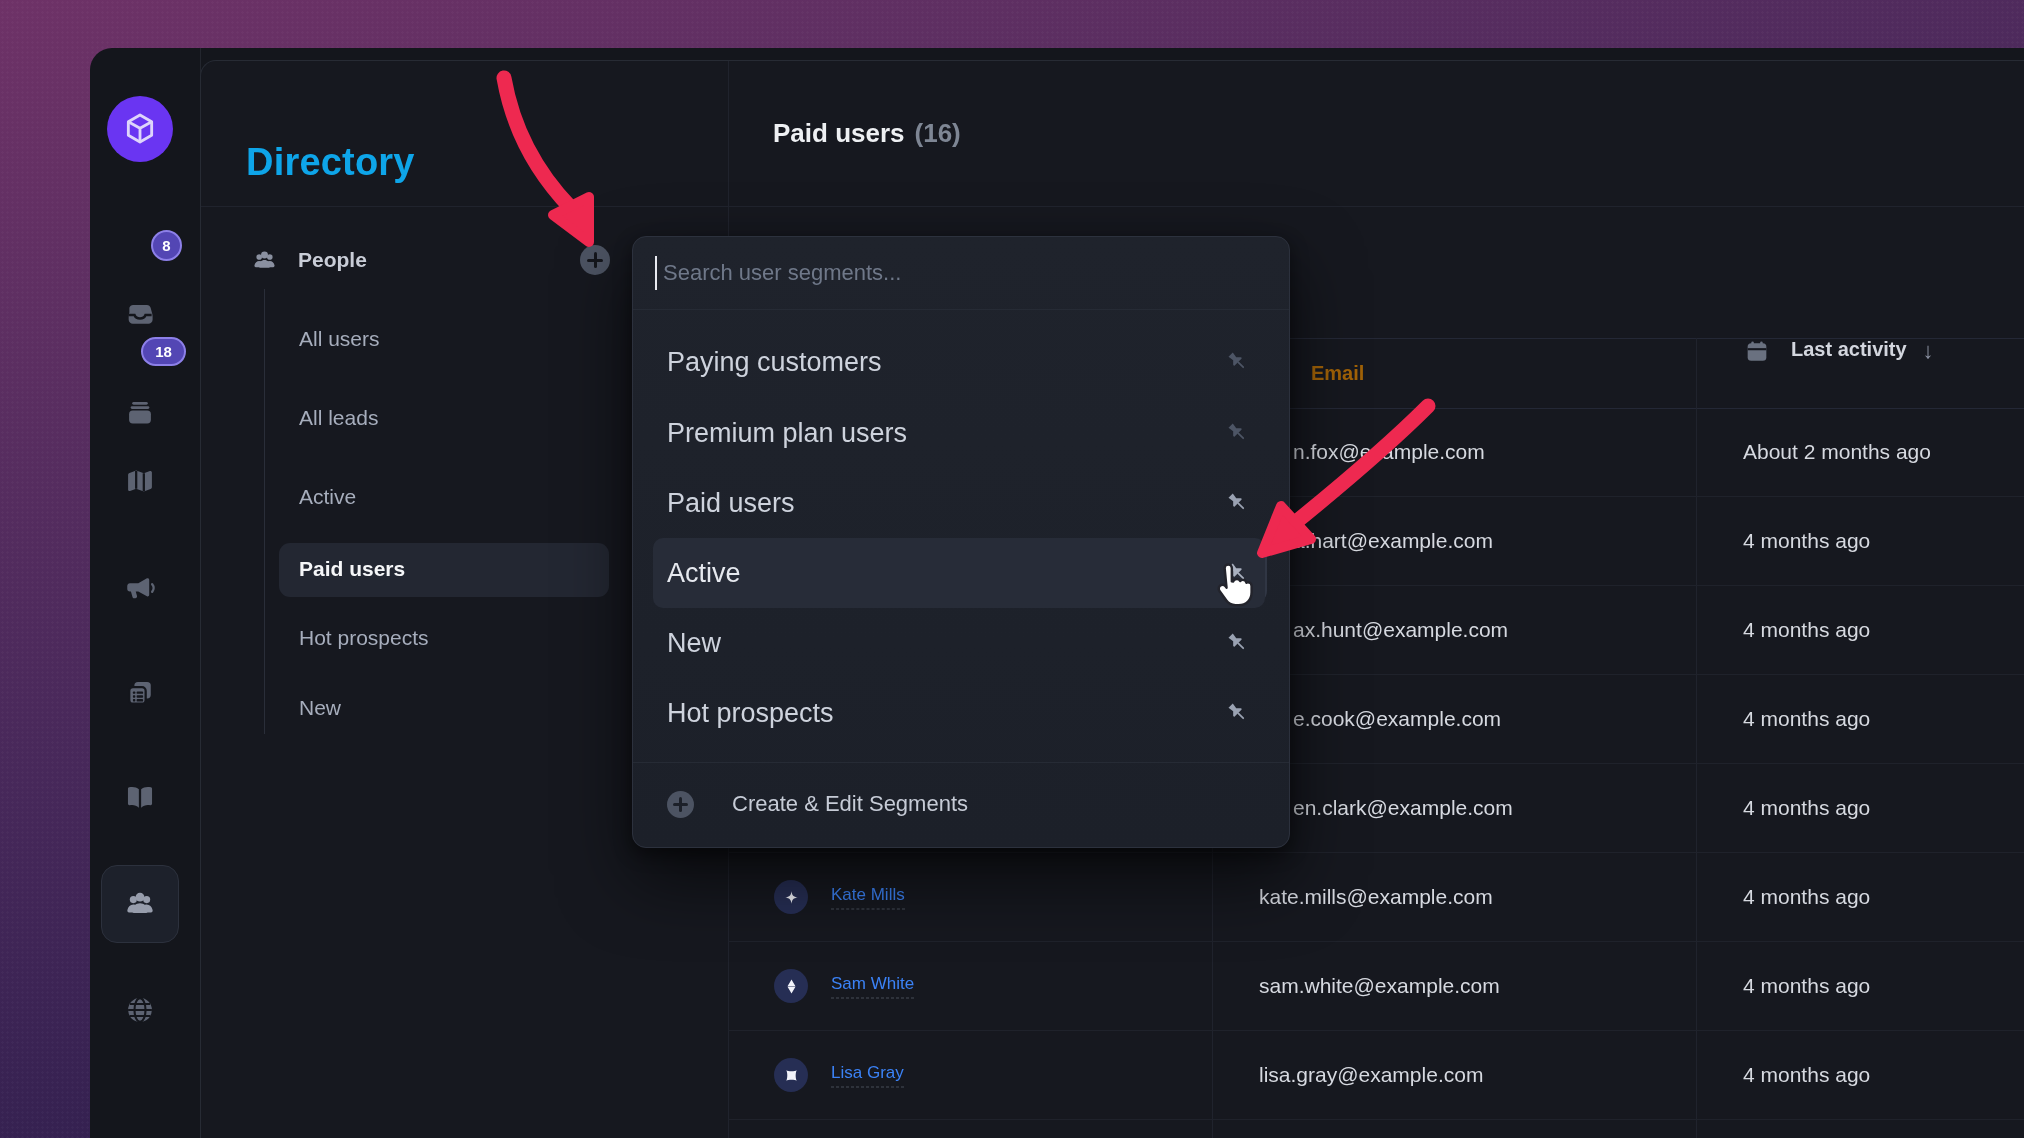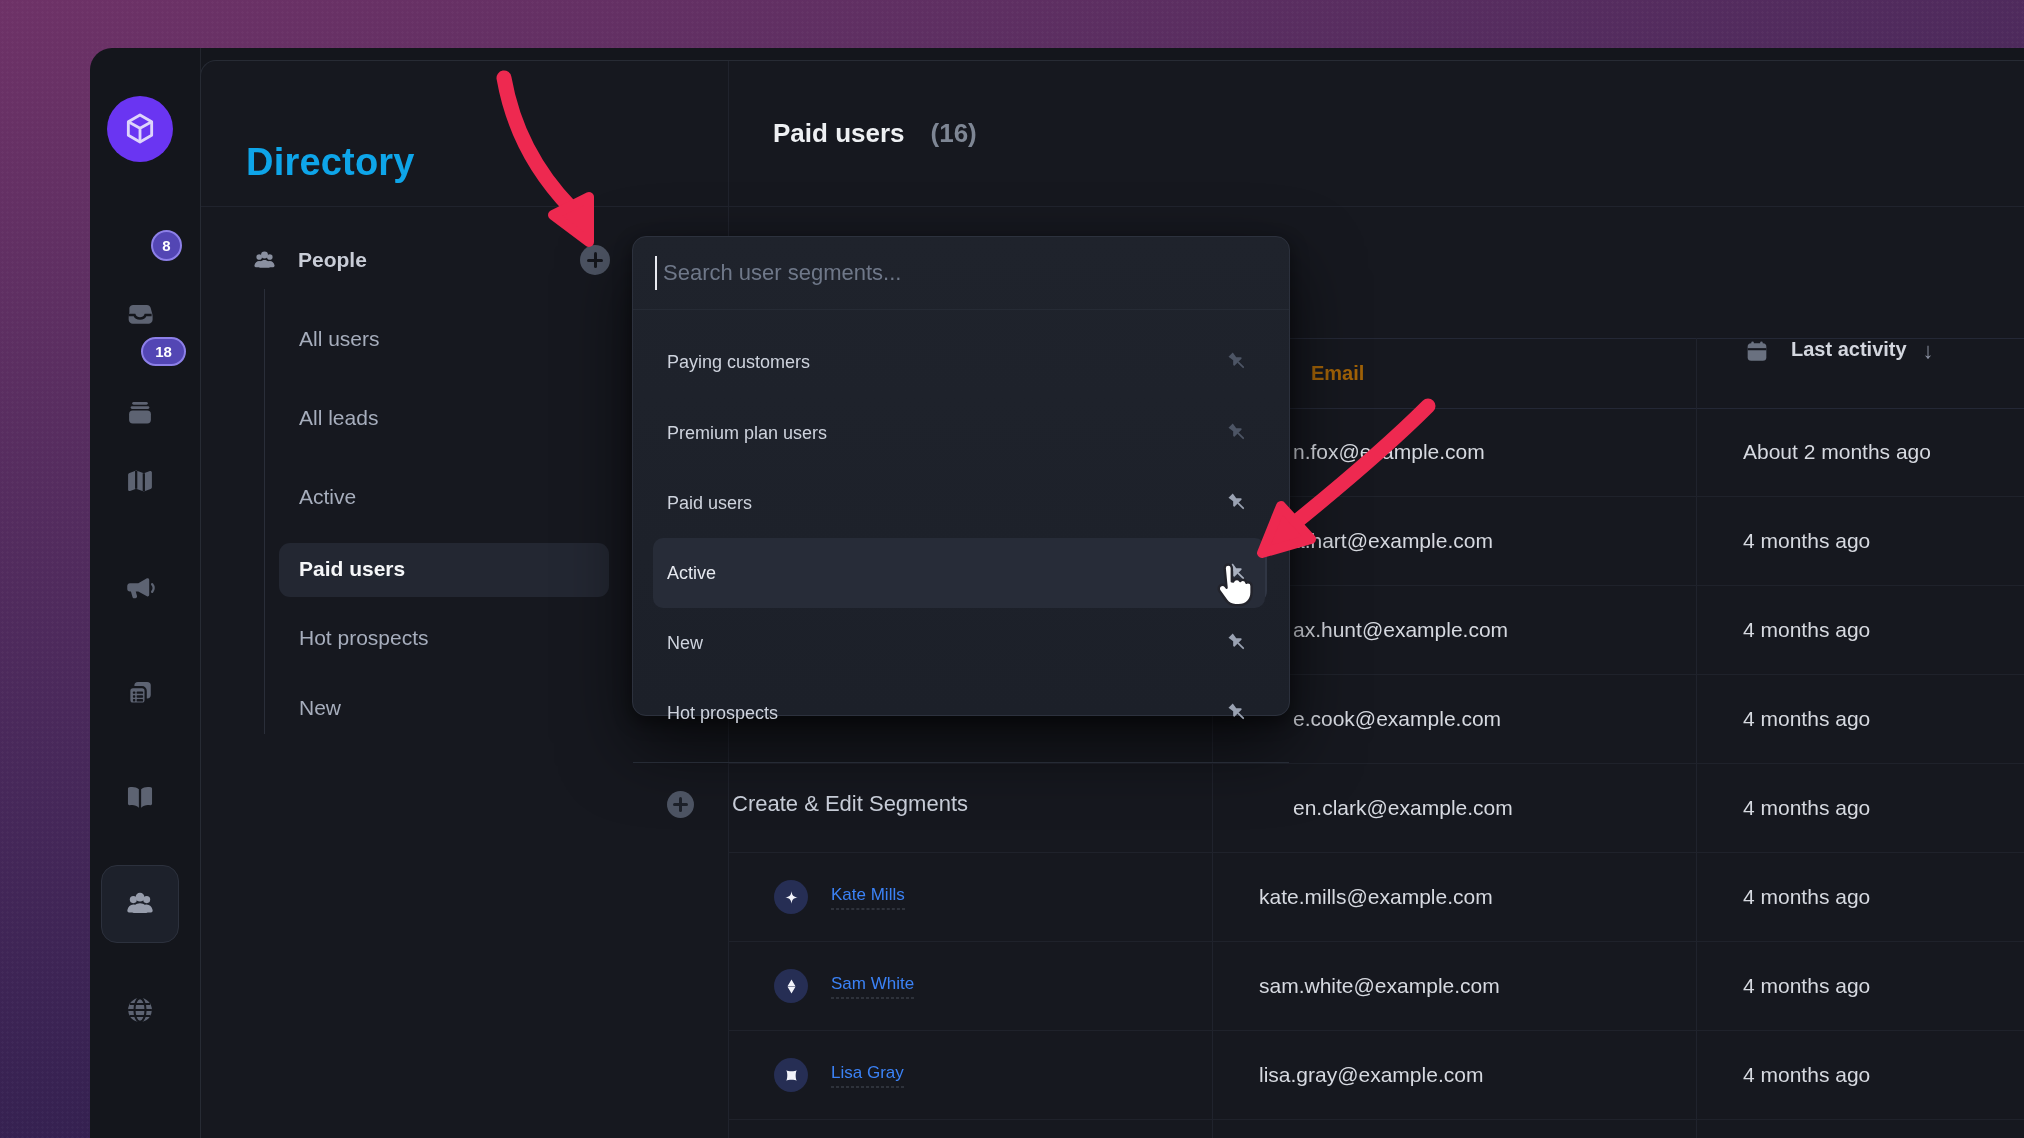--- a/index.html
+++ b/index.html
@@ -43,21 +43,21 @@
   .plus-btn::before,.plus-btn::after{content:"";position:absolute;background:#14161c;border-radius:2px;}
   .plus-btn::before{left:7px;top:13.5px;width:16px;height:3px;}
   .plus-btn::after{left:13.5px;top:7px;width:3px;height:16px;}
   .tree-line{position:absolute;left:63px;top:228px;height:445px;width:1px;background:#2a2e39;}
   .dir-item{position:absolute;left:98px;font-size:21px;color:#a6adbc;line-height:28px;}
   .dir-item.sel{color:#f5f6f8;font-weight:700;}
   .dir-hl{position:absolute;left:78px;top:482px;width:330px;height:54px;border-radius:11px;background:#232732;}
   
   .main{position:absolute;left:527px;top:0;right:0;bottom:0;}
   .main-title{position:absolute;left:45px;top:57px;font-size:26px;font-weight:700;color:#eef0f3;}
-  .main-title .count{color:#7e8694;font-weight:600;margin-left:26px;}
+  .main-title .count{color:#7e8694;font-weight:600;margin-left:10px;}
   .th-top{position:absolute;left:0;right:0;top:277px;height:1px;background:#242836;}
   .th-bot{position:absolute;left:0;right:0;top:347px;height:1px;background:#242836;}
   .col-div{position:absolute;top:277px;bottom:0;width:1px;background:#20232d;}
   .th-email{position:absolute;left:583px;top:277px;height:70px;display:flex;align-items:center;
     font-size:20px;font-weight:600;color:#a16207;}
   .th-act{position:absolute;left:1015px;top:277px;height:70px;display:flex;align-items:flex-start;
     font-size:20px;font-weight:600;color:#d3d6de;}
   .th-act .cal{width:28px;height:28px;color:#6a7180;margin-right:20px;}
   .th-act .cal svg{width:28px;height:28px;}
   .th-act .sort{color:#8a90a0;font-weight:400;font-size:22px;margin-left:16px;}
@@ -65,34 +65,34 @@
   .t-row{position:relative;height:88px;border-bottom:1px solid #1f222b;}
   .avatar{position:absolute;left:46px;top:27px;width:34px;height:34px;border-radius:50%;
     background:#262e54;display:flex;align-items:center;justify-content:center;}
   .avatar svg{width:19px;height:19px;color:#f2f3fa;}
   .cell-name{position:absolute;left:103px;top:50%;transform:translateY(-50%);
     font-size:17px;font-weight:400;color:#3b82f6;border-bottom:1px dashed #474c59;padding-bottom:4px;}
   .cell-email{position:absolute;left:531px;top:50%;transform:translateY(-50%);font-size:21px;color:#d6d9e0;}
   .t-row.clip .cell-email{left:565px;}
   .cell-act{position:absolute;left:1015px;top:50%;transform:translateY(-50%);font-size:21px;color:#d6d9e0;}
   
-  .popover{position:absolute;left:431px;top:175px;width:658px;height:480px;z-index:30;
+  .popover{position:absolute;left:431px;top:175px;width:658px;height:612px;z-index:30;
     background:linear-gradient(180deg,#1f232c 0%,#1c2029 100%);
     border:1px solid #2c313d;border-radius:14px;box-sizing:border-box;
     box-shadow:0 30px 70px rgba(0,0,0,.6),0 6px 18px rgba(0,0,0,.45);}
   .seg-search{position:absolute;left:0;right:0;top:0;height:72px;display:flex;align-items:center;padding-left:22px;}
   .caret{width:2px;height:34px;background:#e8eaf0;margin-right:4px;}
   .seg-search input{background:transparent;border:none;outline:none;color:#e8eaf0;
     font-size:22px;font-family:inherit;width:560px;}
   .seg-search input::placeholder{color:#6f7889;}
   .seg-div1{position:absolute;left:0;right:0;top:72px;height:1px;background:#262b35;}
   .seg-div2{position:absolute;left:0;right:0;top:525px;height:1px;background:#262b35;}
   .seg-item{position:absolute;left:20px;right:24px;height:70px;display:flex;align-items:center;
     justify-content:space-between;padding:0 14px;box-sizing:border-box;border-radius:10px;}
-  .seg-item .lbl{font-size:18px;color:#ced3dd;}
+  .seg-item .lbl{font-size:27px;color:#ced3dd;}
   .seg-item.active-row{background:#272c38;}
   .seg-item.active-row .lbl{color:#e6e9ef;}
   .pin{width:26px;height:26px;}
   .pin svg{width:26px;height:26px;}
   .pin.dim{color:#4d5565;}
   .pin.bright{color:#9aa2b2;}
   .pin-hover{position:absolute;left:574px;top:306px;width:60px;height:60px;border-radius:12px;background:#303644;}
   .seg-create{position:absolute;left:34px;top:542px;height:50px;display:flex;align-items:center;gap:16px;}
   .create-icn{width:27px;height:27px;border-radius:50%;background:#4c5362;position:relative;margin-right:22px;}
   .create-icn::before,.create-icn::after{content:"";position:absolute;background:#1c2029;border-radius:1.5px;}

